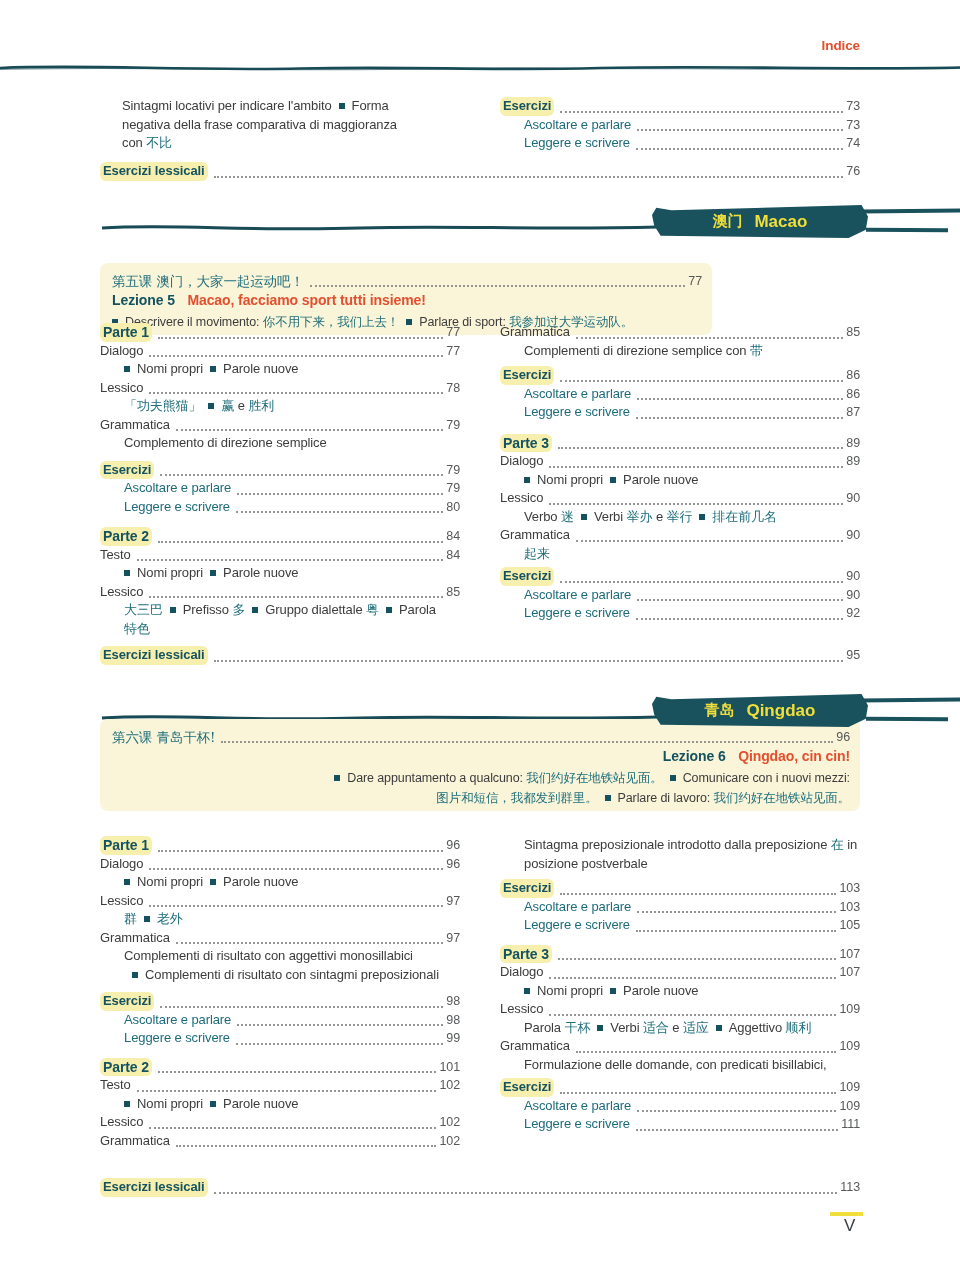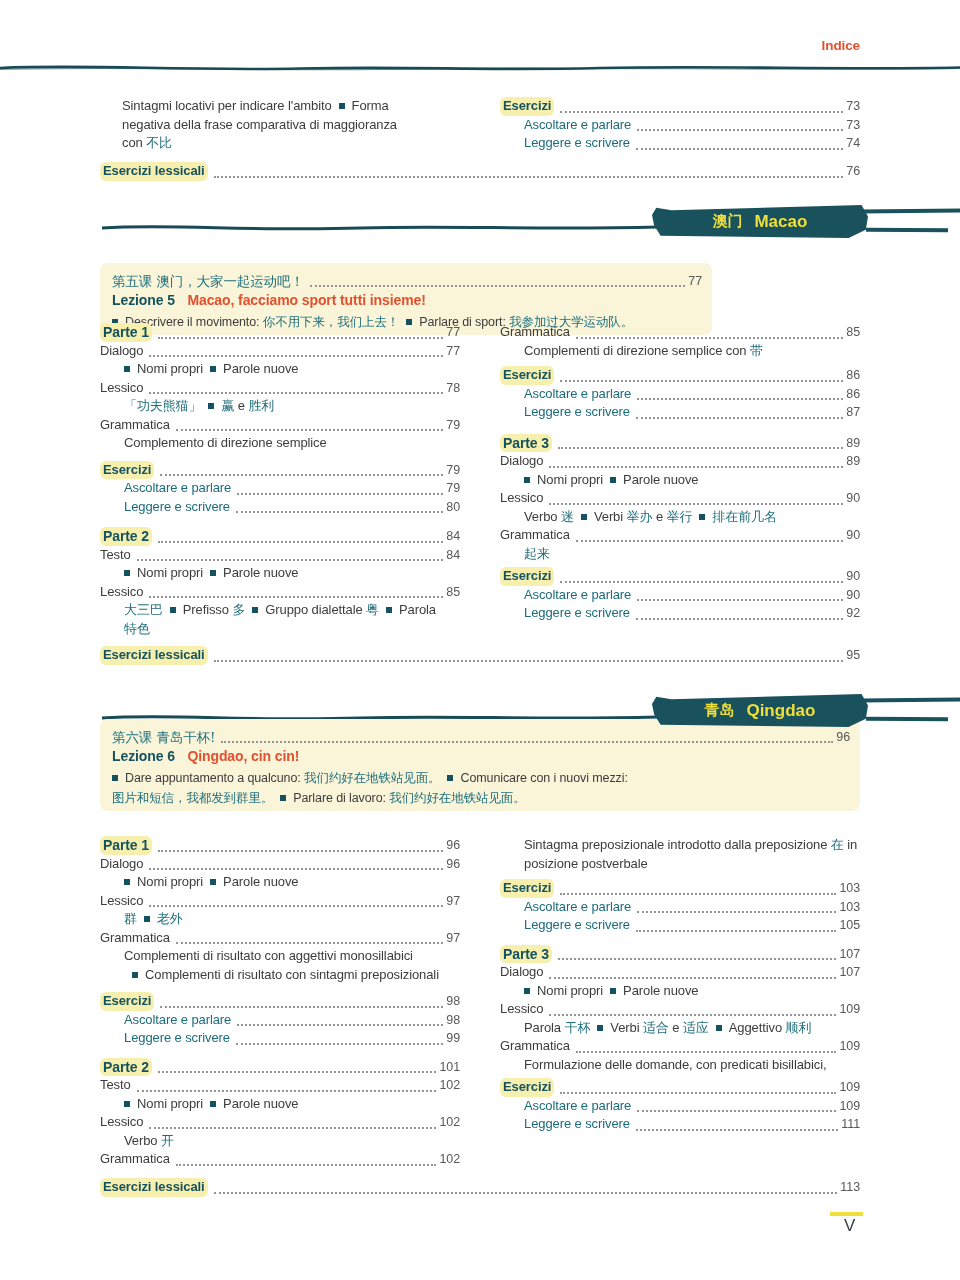--- a/index.html
+++ b/index.html
@@ -256,21 +256,21 @@
       <div class="row">
         <span class="lbl ex">Esercizi lessicali</span>
         <span class="dots"></span>
         <span class="pg">95</span>
       </div>
     </div>
 
   <svg class="secwave" style="left:100px;top:711px;width:558px;" viewBox="0 0 558 12" preserveAspectRatio="none">
     <path class="wavepath" stroke-width="3" d="M2,7 C70,2.5 150,10.5 260,7 C360,4 430,9.5 558,6"></path>
   </svg>
-  <div class="lesson-box" style="left:100px;top:719px;width:760px;height:92px;">
+  <div class="lesson-box" style="left:100px;top:719px;width:760px;height:92px;text-align:right;">
     <div class="lesson-zh-row">
       <span class="lesson-zh">第六课 青岛干杯!</span>
       <span class="dots"></span>
       <span class="pg">96</span>
     </div>
     <div class="lesson-title-row">
       <span class="lez">Lezione 6</span>
       <span class="ltitle">Qingdao, cin cin!</span>
     </div>
     <div class="points rows">
@@ -337,21 +337,20 @@
         <span class="lbl plain">Testo</span>
         <span class="dots"></span>
         <span class="pg">102</span>
       </div>
       <div class="desc ind1"><span class="sq"></span><span class="it">Nomi propri</span><span class="sq"></span><span class="it">Parole nuove</span></div>
       <div class="row">
         <span class="lbl plain">Lessico</span>
         <span class="dots"></span>
         <span class="pg">102</span>
       </div>
-      <div class="desc ind1"><span class="it">Verbo </span><span class="zh">开</span></div>
       <div class="row">
         <span class="lbl plain">Grammatica</span>
         <span class="dots"></span>
         <span class="pg">102</span>
       </div>
     </div>
   <div class="abs rows" style="left:500px;top:836px;width:360px;">
       <div class="desc ind1"><span class="it">Sintagma preposizionale introdotto dalla preposizione </span><span class="zh">在</span><span class="it"> in</span></div>
       <div class="desc ind1"><span class="it">posizione postverbale</span></div>
       <div style="height: 6px;"></div>

